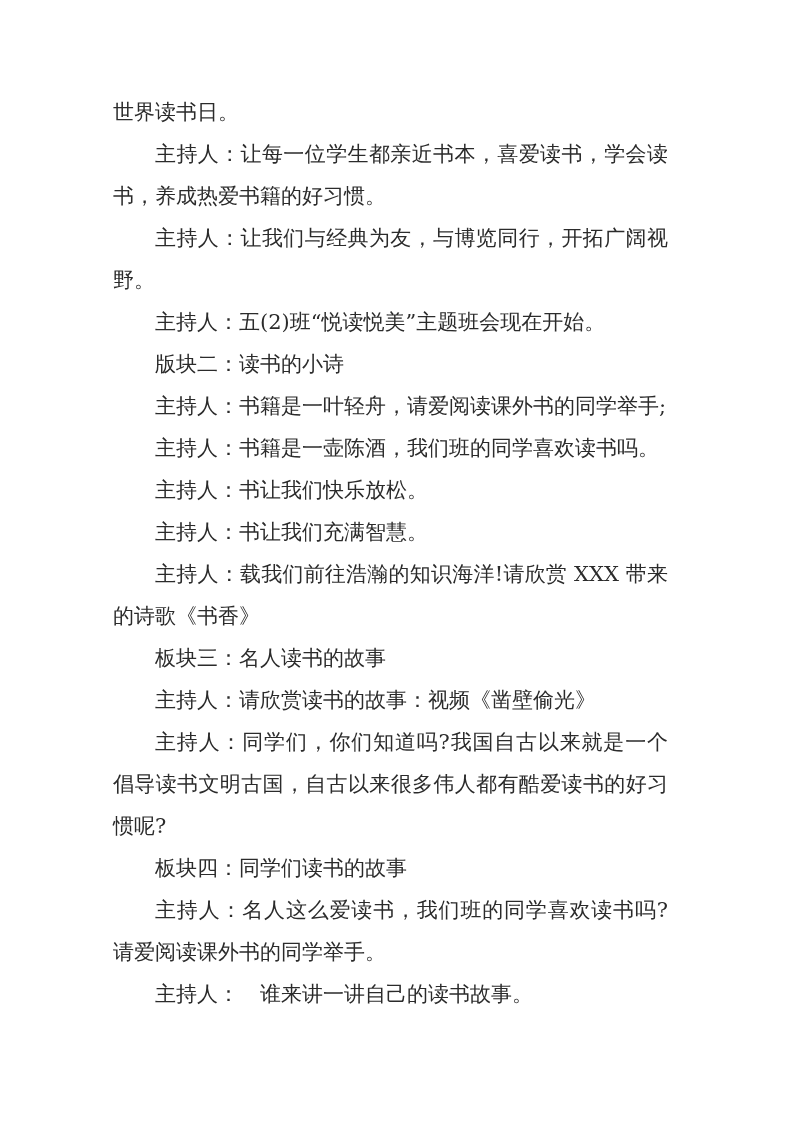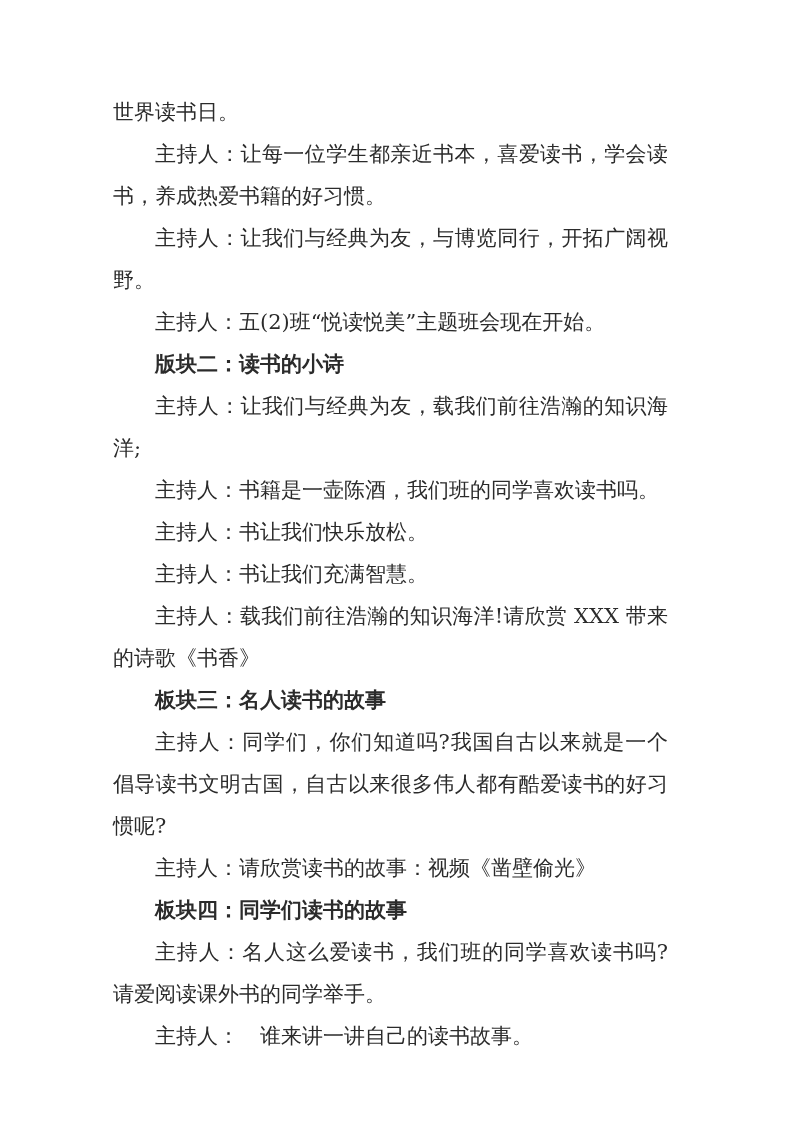--- a/index.html
+++ b/index.html
@@ -27,38 +27,38 @@
   }
   .doc p {
     margin: 0;
     padding: 0;
     text-indent: 2em;
   }
   .doc p.continuation {
     text-indent: 0;
   }
   .doc p.heading {
-    font-weight: bold;
+    font-weight: normal;
   }
 </style>
 </head>
 <body>
 
 <div class="page">
   <div class="doc" id="doc">
       <p class="continuation">世界读书日。</p>
       <p class="paragraph">主持人：让每一位学生都亲近书本，喜爱读书，学会读书，养成热爱书籍的好习惯。</p>
       <p class="paragraph">主持人：让我们与经典为友，与博览同行，开拓广阔视野。</p>
       <p class="paragraph">主持人：五(2)班“悦读悦美”主题班会现在开始。</p>
       <p class="heading">版块二：读书的小诗</p>
-      <p class="paragraph">主持人：让我们与经典为友，载我们前往浩瀚的知识海洋;</p>
+      <p class="paragraph">主持人：书籍是一叶轻舟，请爱阅读课外书的同学举手;</p>
       <p class="paragraph">主持人：书籍是一壶陈酒，我们班的同学喜欢读书吗。</p>
       <p class="paragraph">主持人：书让我们快乐放松。</p>
       <p class="paragraph">主持人：书让我们充满智慧。</p>
       <p class="paragraph">主持人：载我们前往浩瀚的知识海洋!请欣赏 XXX 带来的诗歌《书香》</p>
       <p class="heading">板块三：名人读书的故事</p>
+      <p class="paragraph">主持人：请欣赏读书的故事：视频《凿壁偷光》</p>
       <p class="paragraph">主持人：同学们，你们知道吗?我国自古以来就是一个倡导读书文明古国，自古以来很多伟人都有酷爱读书的好习惯呢?</p>
-      <p class="paragraph">主持人：请欣赏读书的故事：视频《凿壁偷光》</p>
       <p class="heading">板块四：同学们读书的故事</p>
       <p class="paragraph">主持人：名人这么爱读书，我们班的同学喜欢读书吗?请爱阅读课外书的同学举手。</p>
       <p class="paragraph">主持人：　谁来讲一讲自己的读书故事。</p>
     </div>
 </div>
 
 </body></html>

